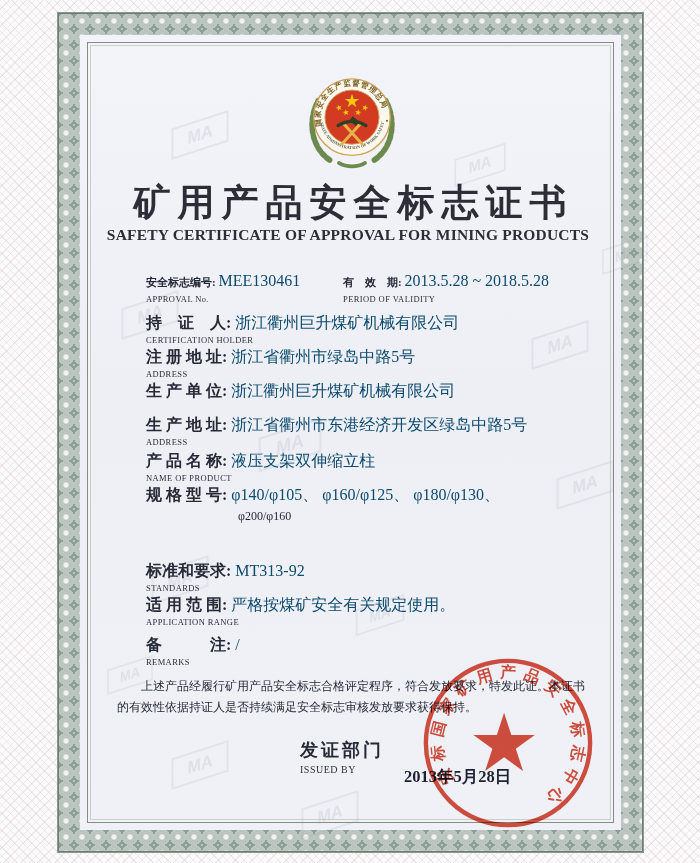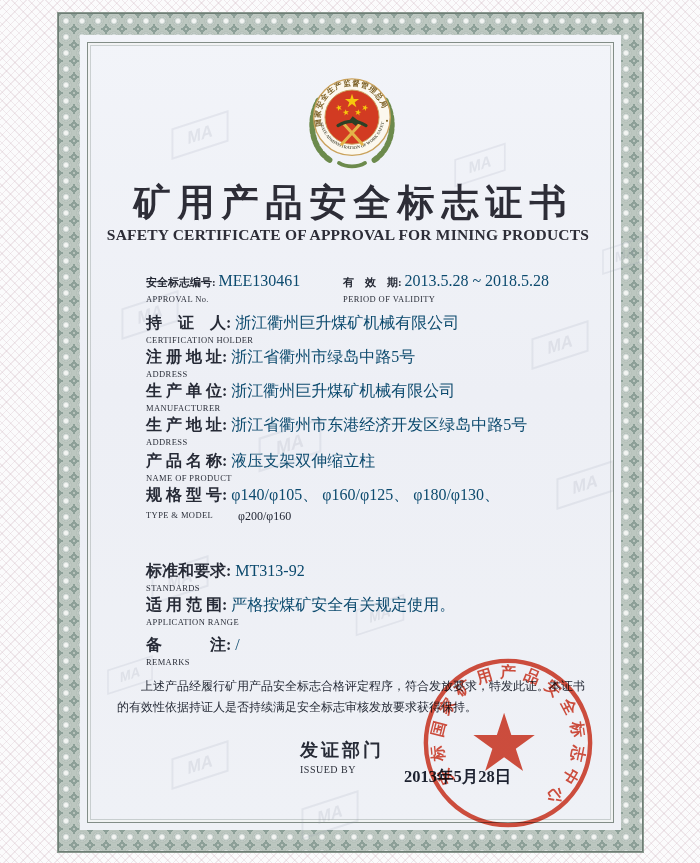--- a/index.html
+++ b/index.html
@@ -155,37 +155,35 @@
       <div class="sub">CERTIFICATION HOLDER</div>
     </div>
 
     <div class="row" style="top:348px">
       <div class="cn"><span class="lbl">注 册 地 址: </span><span class="val">浙江省衢州市绿岛中路5号</span></div>
       <div class="sub">ADDRESS</div>
     </div>
 
     <div class="row" style="top:382px">
       <div class="cn"><span class="lbl">生 产 单 位: </span><span class="val">浙江衢州巨升煤矿机械有限公司</span></div>
-      <div class="sub">MANUFACTURER</div>
     </div>
 
     <div class="row" style="top:416px">
       <div class="cn"><span class="lbl">生 产 地 址: </span><span class="val">浙江省衢州市东港经济开发区绿岛中路5号</span></div>
       <div class="sub">ADDRESS</div>
     </div>
 
     <div class="row" style="top:452px">
       <div class="cn"><span class="lbl">产 品 名 称: </span><span class="val">液压支架双伸缩立柱</span></div>
       <div class="sub">NAME OF PRODUCT</div>
     </div>
 
     <div class="row" style="top:486px">
       <div class="cn"><span class="lbl">规 格 型 号: </span><span class="val">φ140/φ105、 φ160/φ125、 φ180/φ130、</span></div>
       <div class="val2">φ200/φ160</div>
-      <div class="sub" style="margin-top:-14px">TYPE &amp; MODEL</div>
     </div>
 
     <div class="row" style="top:562px">
       <div class="cn"><span class="lbl">标准和要求:  </span><span class="val">MT313-92</span></div>
       <div class="sub">STANDARDS</div>
     </div>
 
     <div class="row" style="top:596px">
       <div class="cn"><span class="lbl">适 用 范 围: </span><span class="val">严格按煤矿安全有关规定使用。</span></div>
       <div class="sub">APPLICATION RANGE</div>

